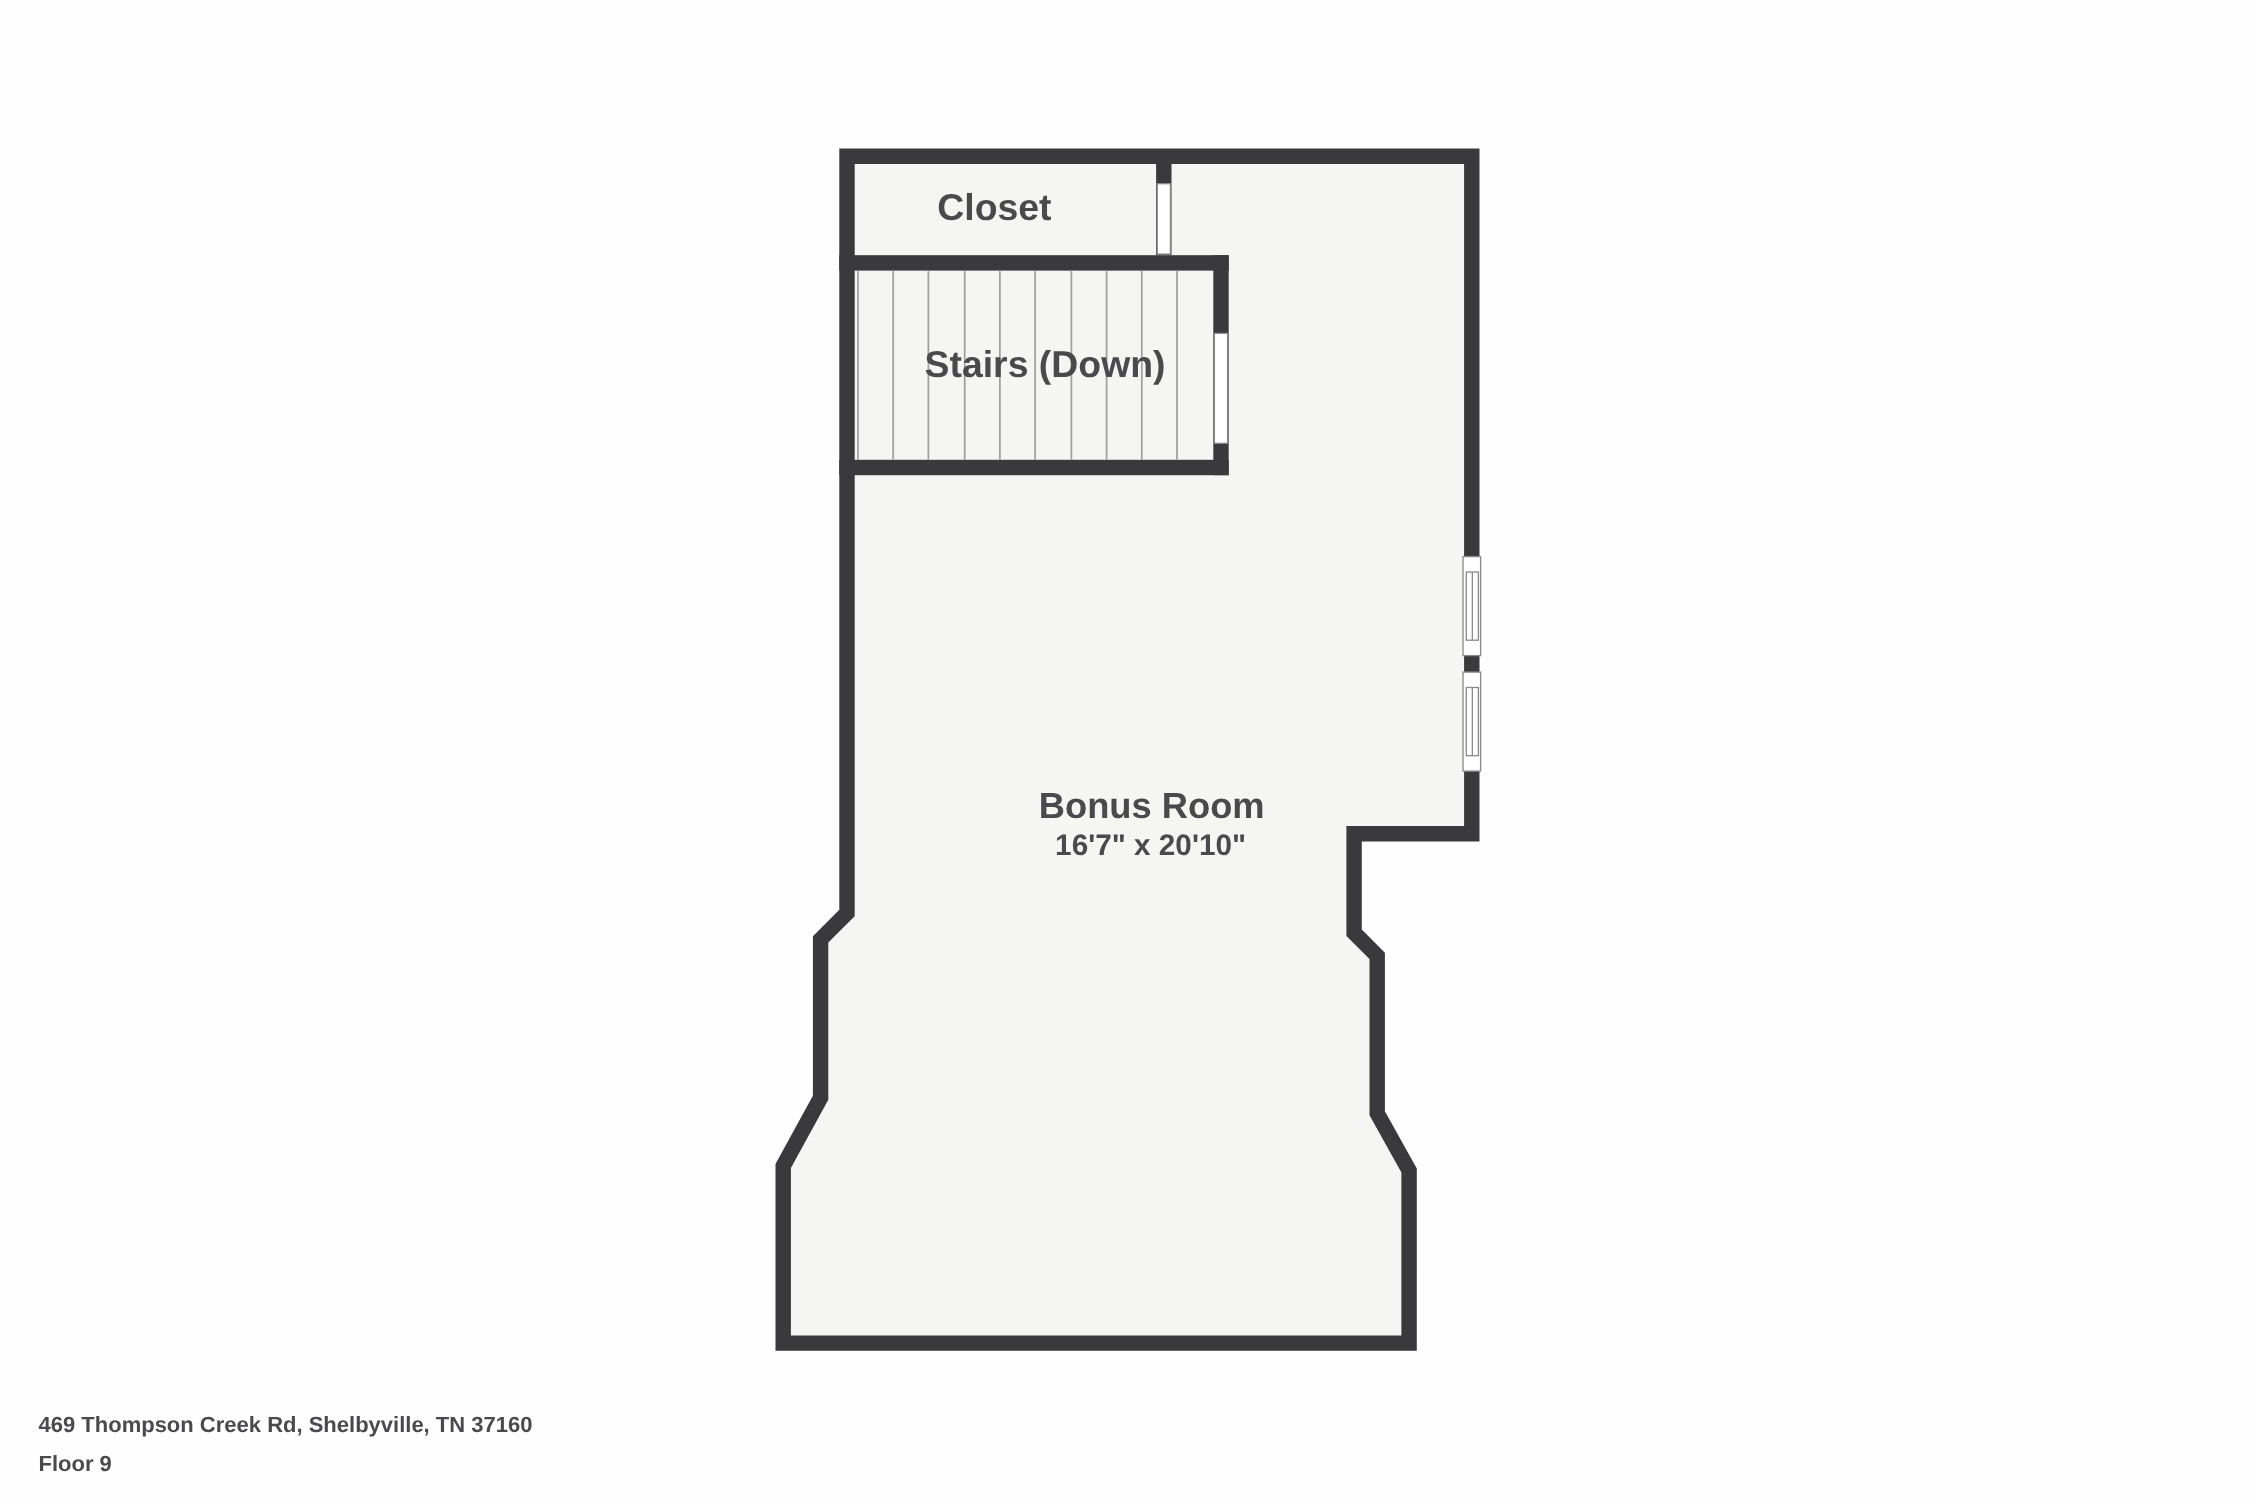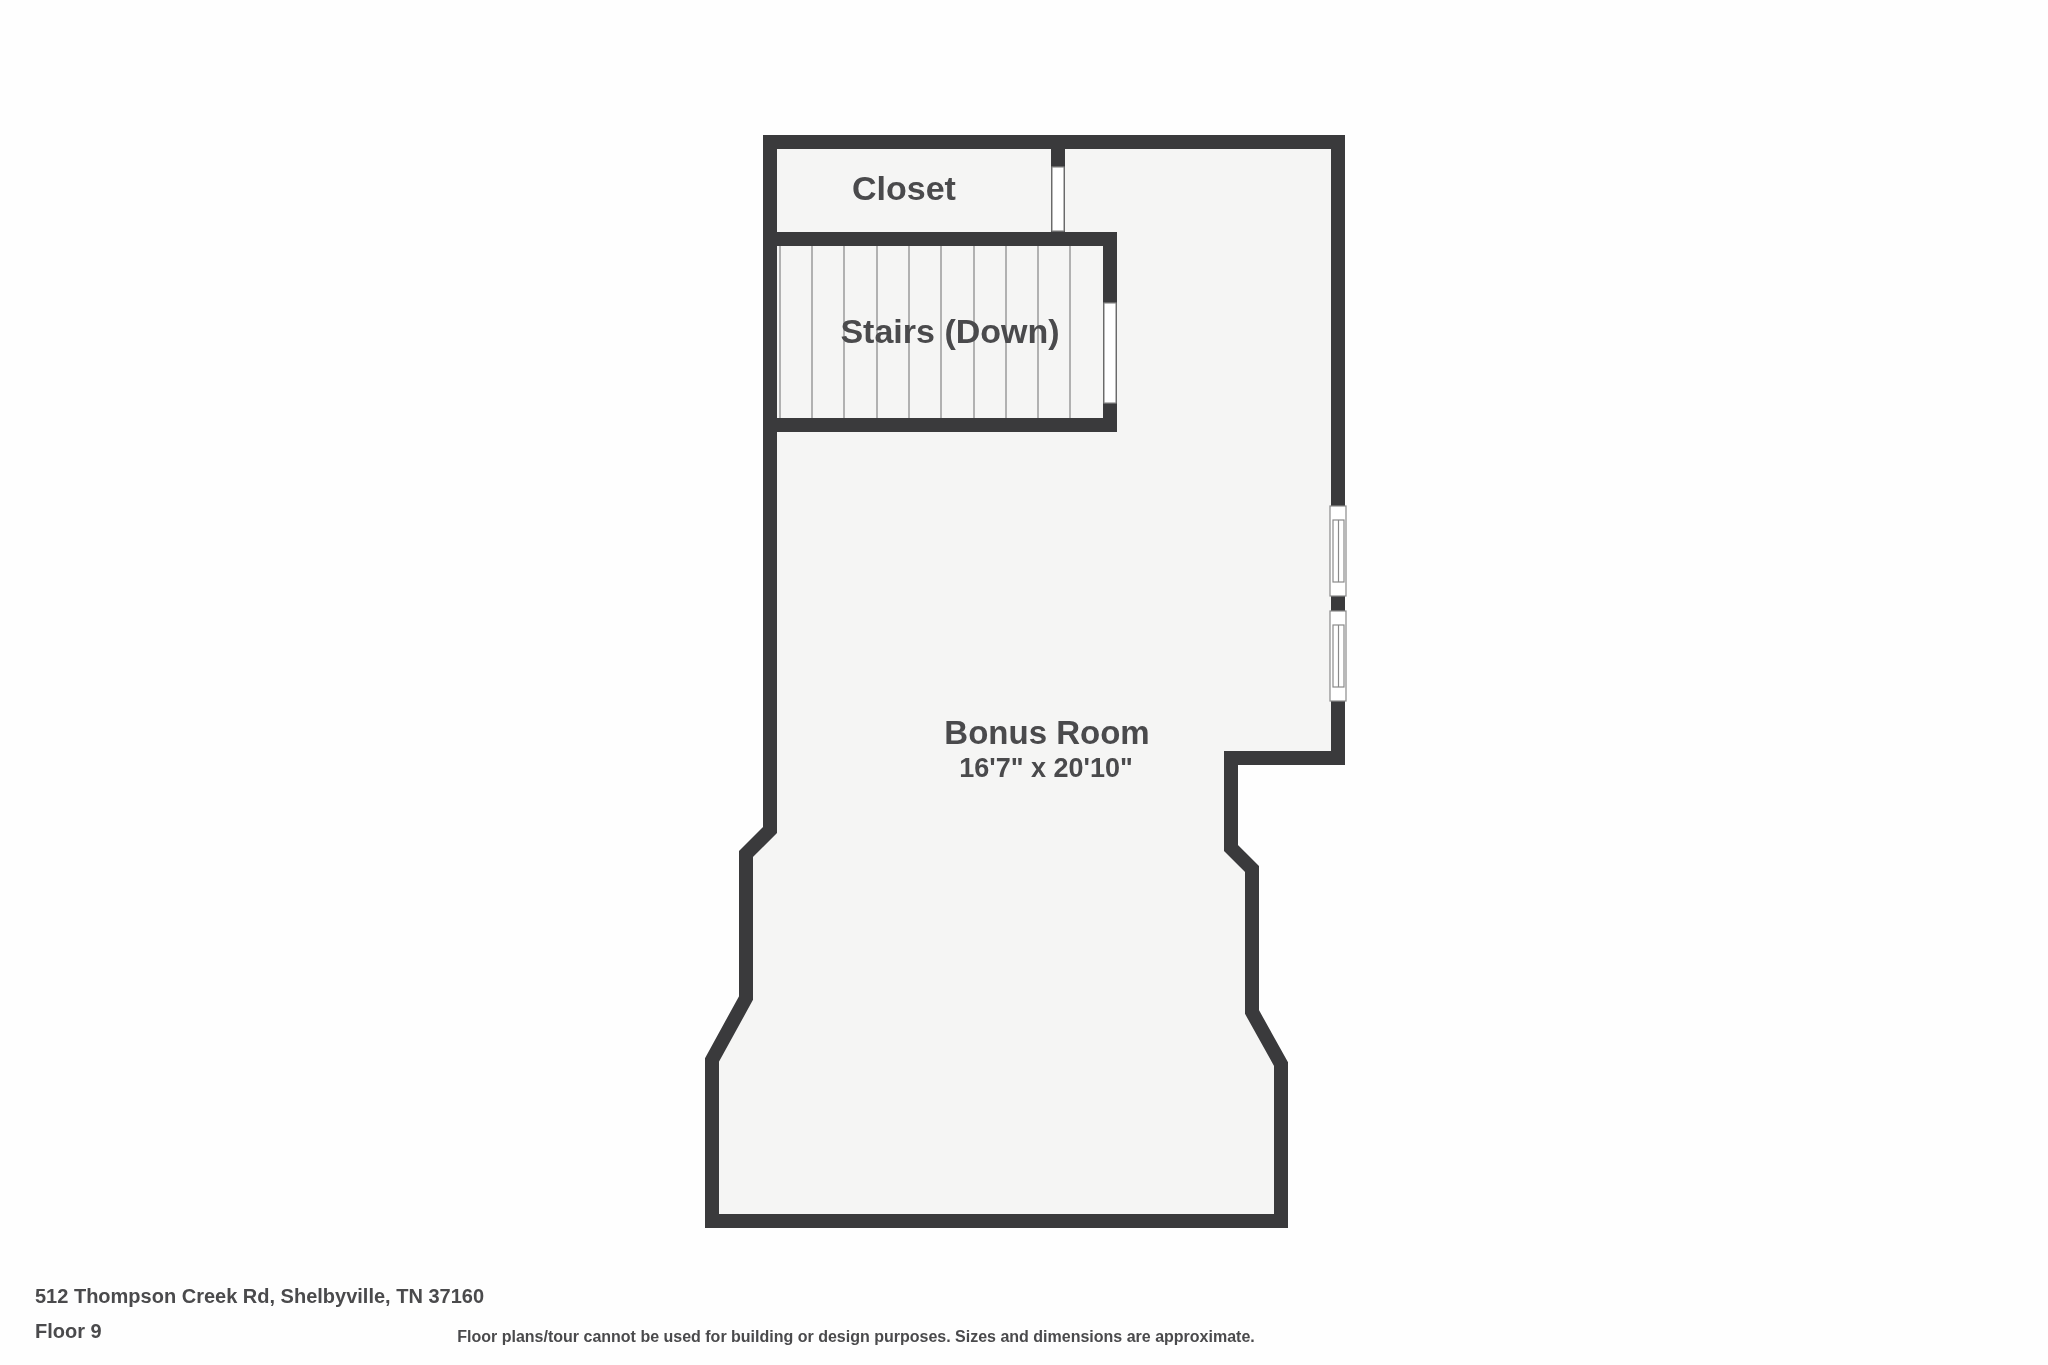--- a/index.html
+++ b/index.html
@@ -117,17 +117,16 @@
       <rect class="opening" x="1333" y="625" width="11" height="62"></rect>
       <line class="pane-line" x1="1338.5" y1="625" x2="1338.5" y2="687"></line>
     </g>
 
     <text class="room-label big" x="904" y="200">Closet</text>
     <text class="room-label big" x="950" y="343">Stairs (Down)</text>
     <text class="room-label mid" x="1047" y="744">Bonus Room</text>
     <text class="room-label dims" x="1046" y="777">16'7" x 20'10"</text>
   </svg>
 
-  <div class="footer-text address">512 Thompson Creek Rd, Shelbyville, TN 37160</div>
+  <div class="footer-text address">469 Thompson Creek Rd, Shelbyville, TN 37160</div>
   <div class="footer-text floor-num">Floor 9</div>
-  <div class="footer-text disclaimer">Floor plans/tour cannot be used for building or design purposes. Sizes and dimensions are approximate.</div>
 
 </div>
 
 </body></html>

